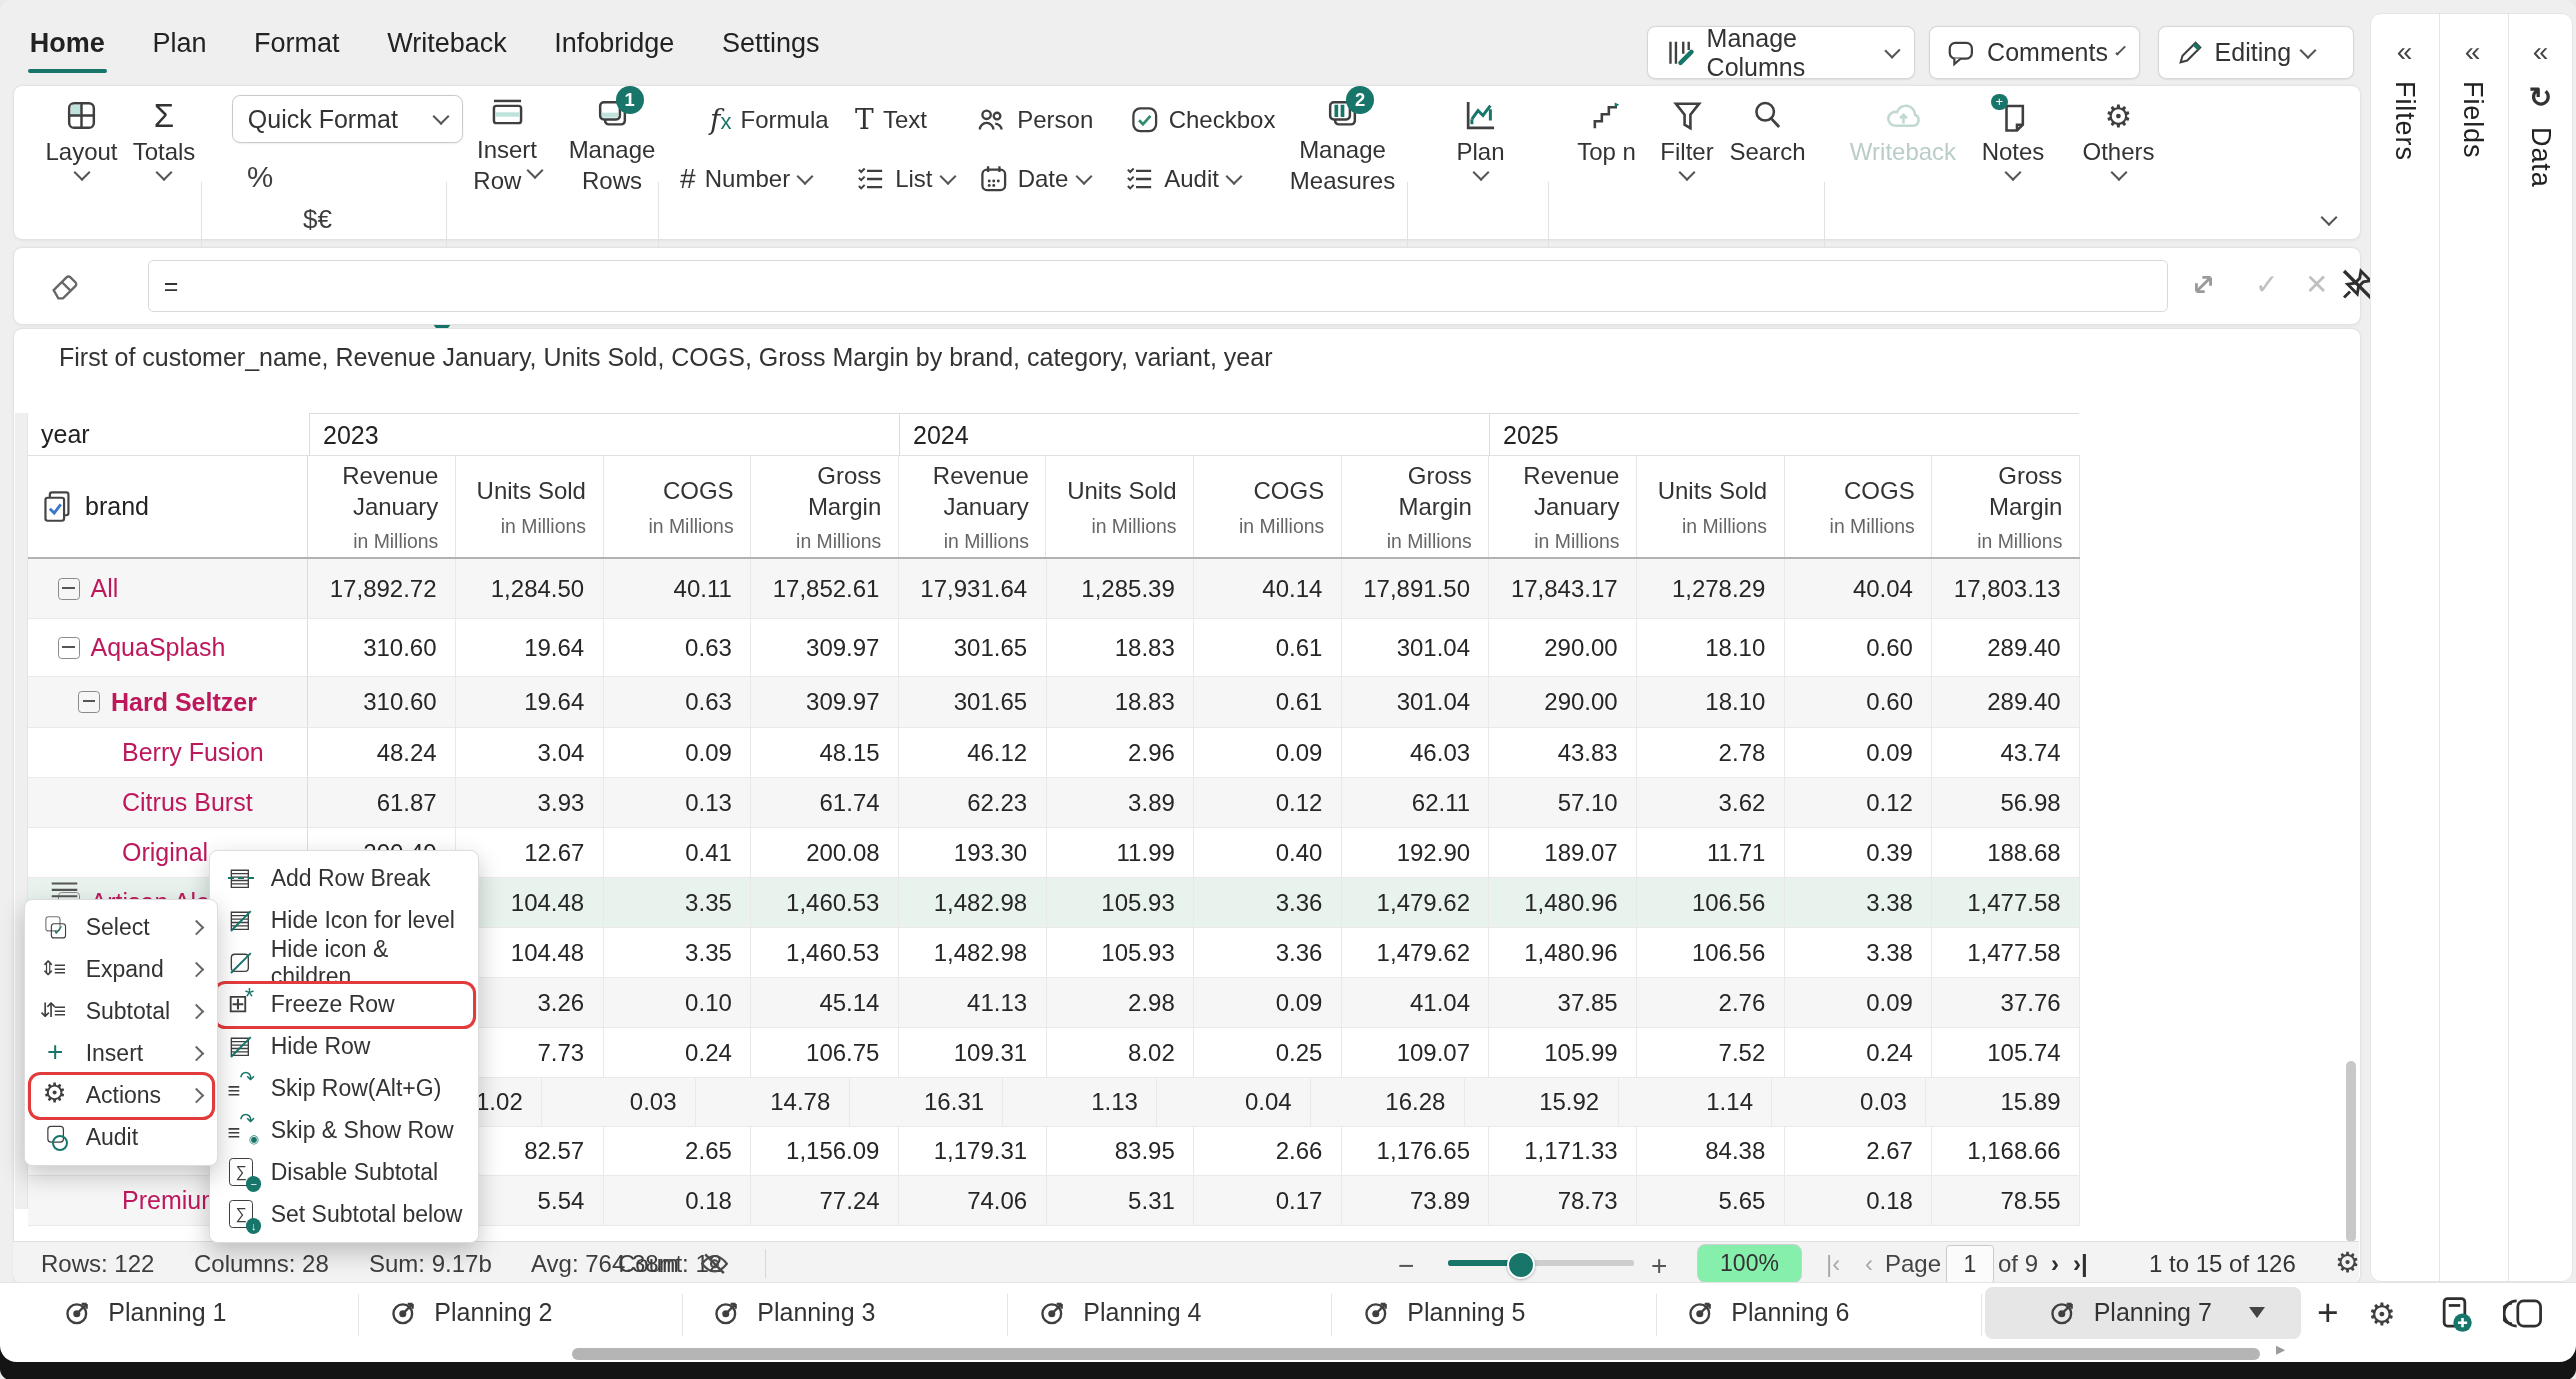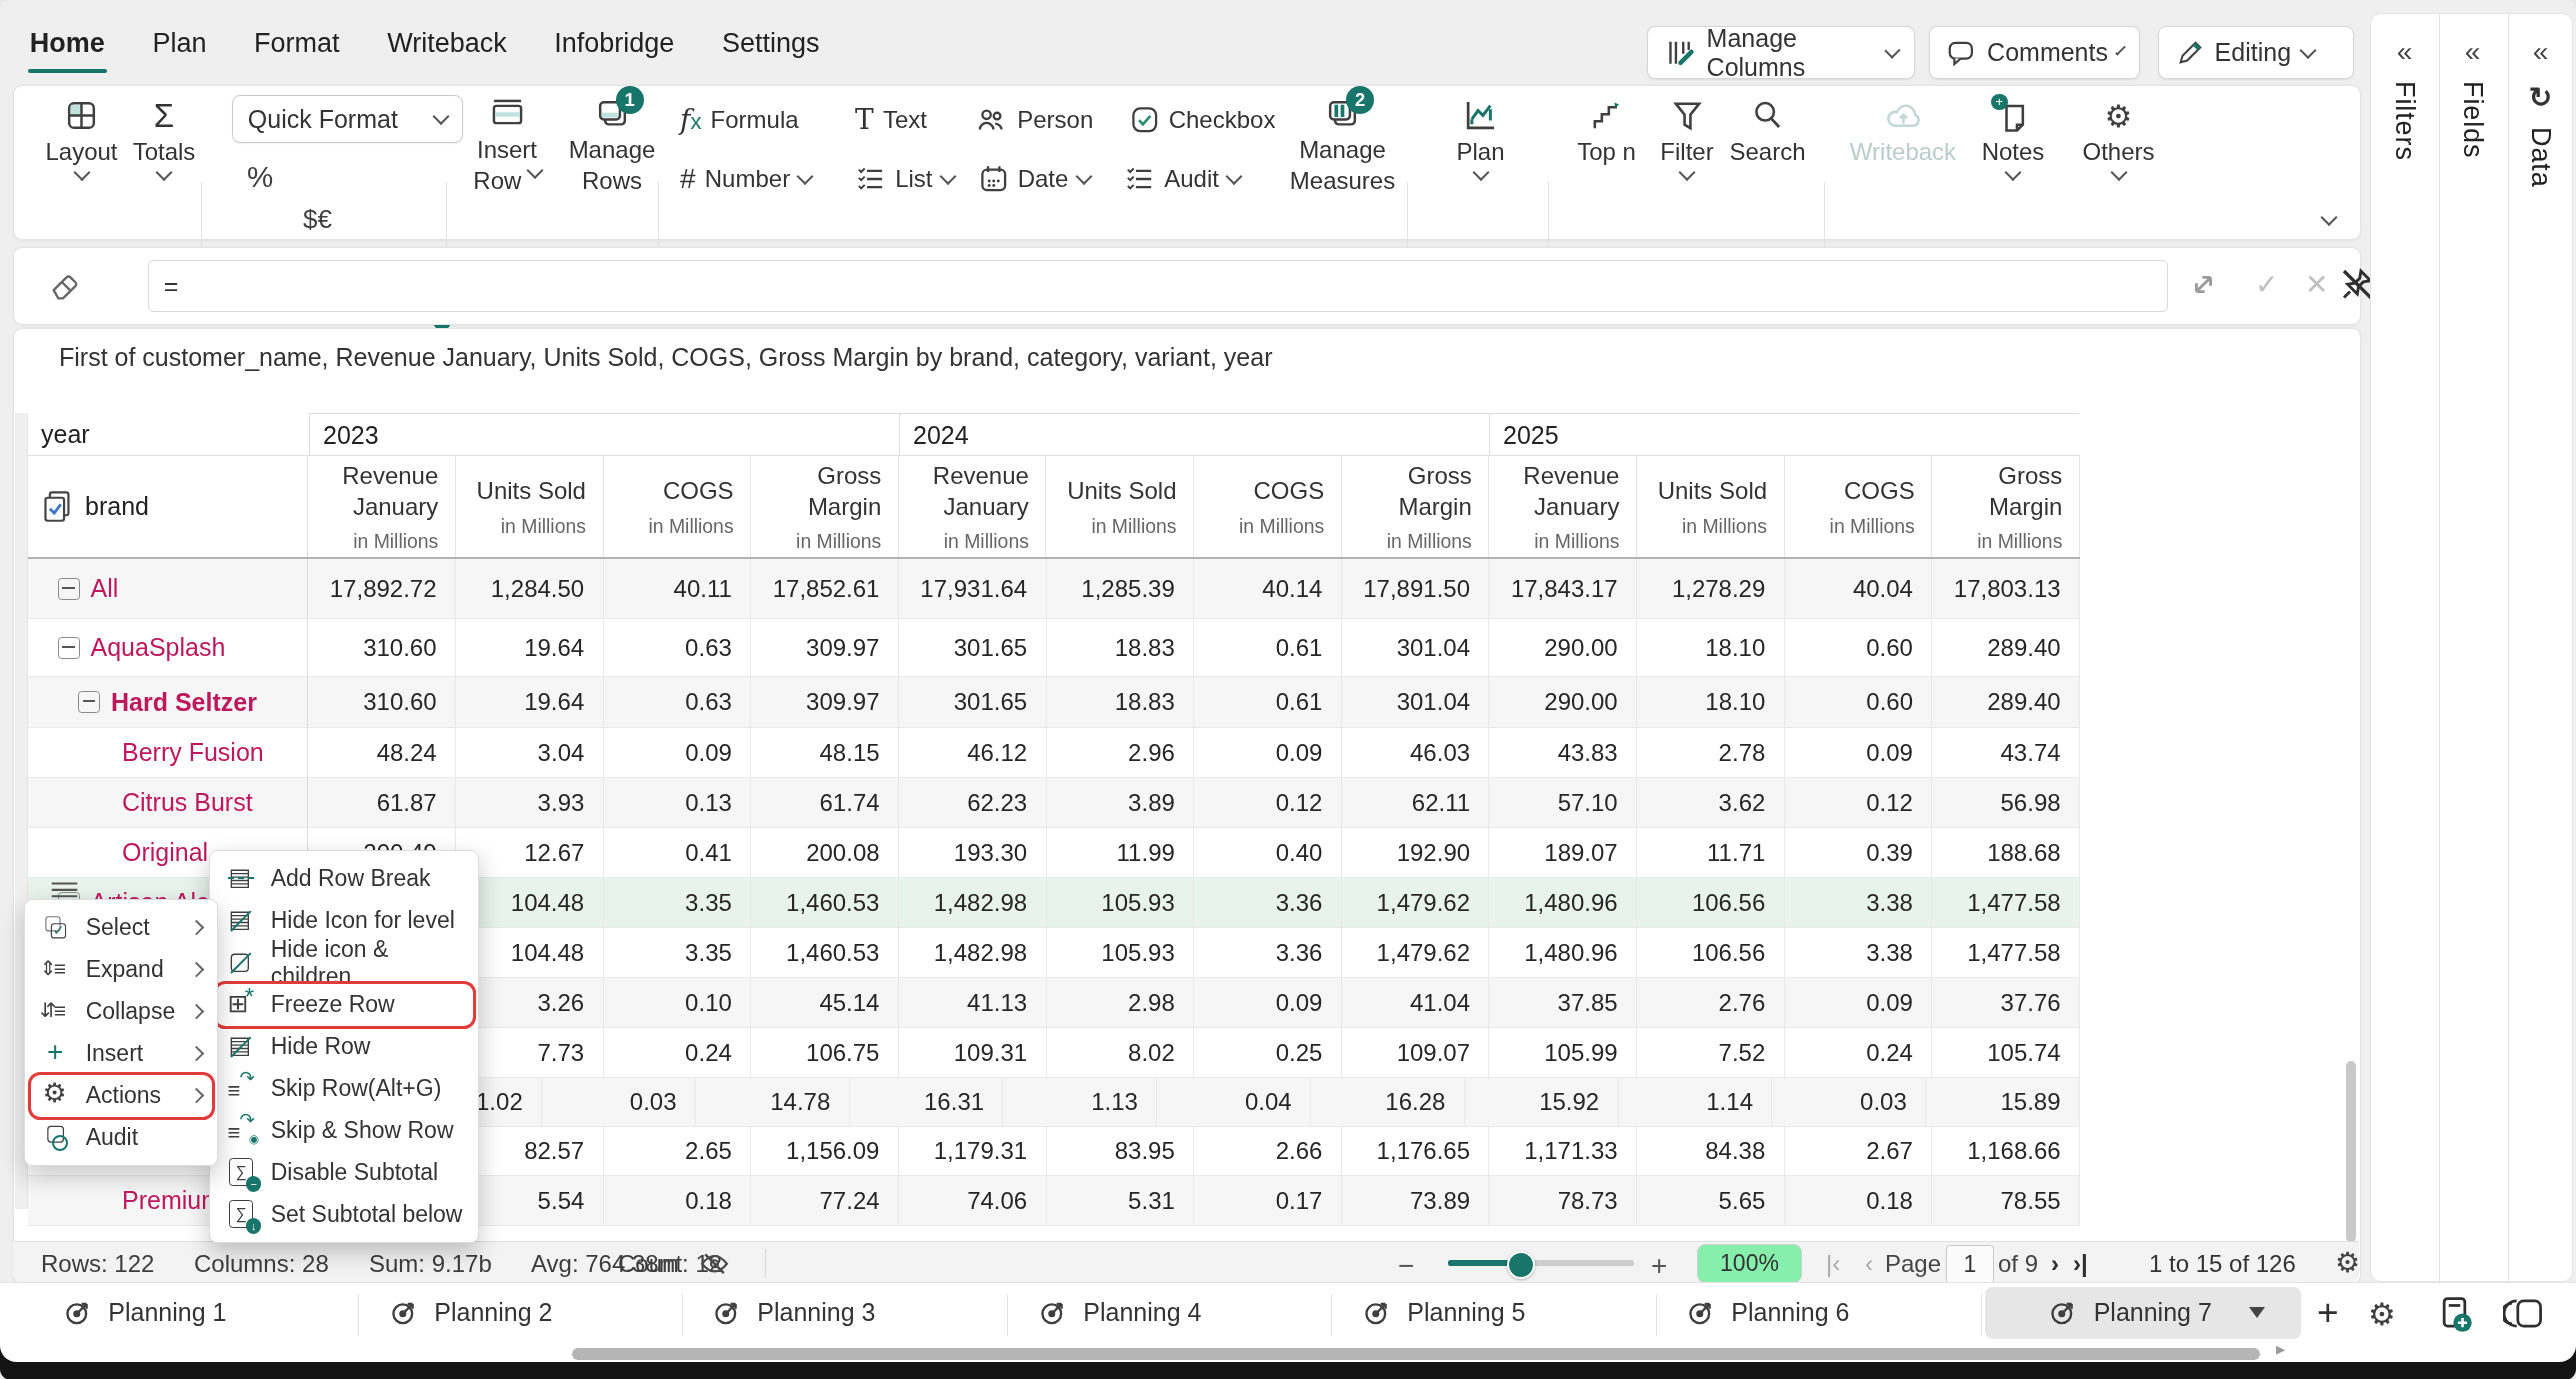--- a/index.html
+++ b/index.html
@@ -186,21 +186,21 @@
             <rect x="9" y="8" width="16" height="14" rx="3" fill="none" stroke="#3f3f3f" stroke-width="2"></rect>
             <rect x="5" y="4" width="16" height="14" rx="3" fill="#fff" stroke="#3f3f3f" stroke-width="2"></rect>
             <rect x="6.5" y="12.5" width="13" height="4" fill="#bfe3dc"></rect>
           </svg>
         <span class="badge">1</span>
       </span>
       <span>Manage</span>
       <span>Rows</span>
     </div>
 
-    <div class="rsm" style="left:666px;top:13px;">
+    <div class="rsm" style="left:696px;top:13px;">
       <span style="font-size:28px;"><i style="font-family:'DejaVu Serif',serif;">f</i><span style="color:#17756a;font-size:22px;">x</span></span>
       <span>Formula</span>
     </div>
     <div class="rsm" style="left:841px;top:13px;">
       <span style="font-family:'DejaVu Serif',serif;font-size:28px;">T</span>
       <span>Text</span>
     </div>
     <div class="rsm" style="left:961px;top:13px;">
       <span>
           <svg width="33" height="29.5" viewBox="0 0 26 24" fill="none" stroke="#3f3f3f" stroke-width="1.9">
@@ -679,21 +679,21 @@
           <span class="mib" style="left:14px;top:5.5px;font-size:21px;">≡</span>
         </span>
         <span style="flex: 1 1 0%;">Expand</span>
         <span class="cvr"></span>
       </div>
       <div class="citem" style="height: 42px;">
         <span class="mi">
           <span class="mib" style="left:0;top:5.5px;font-size:20px;">⇵</span>
           <span class="mib" style="left:14px;top:5.5px;font-size:21px;">≡</span>
         </span>
-        <span style="flex: 1 1 0%;">Collapse</span>
+        <span style="flex: 1 1 0%;">Subtotal</span>
         <span class="cvr"></span>
       </div>
       <div class="citem" style="height: 42px;">
         <span class="mi">
           <span class="mia" style="left:7.4px;top:1.8px;font-size:28px;">+</span>
         </span>
         <span style="flex: 1 1 0%;">Insert</span>
         <span class="cvr"></span>
       </div>
       <div class="citem boxed" style="height: 42px;">

